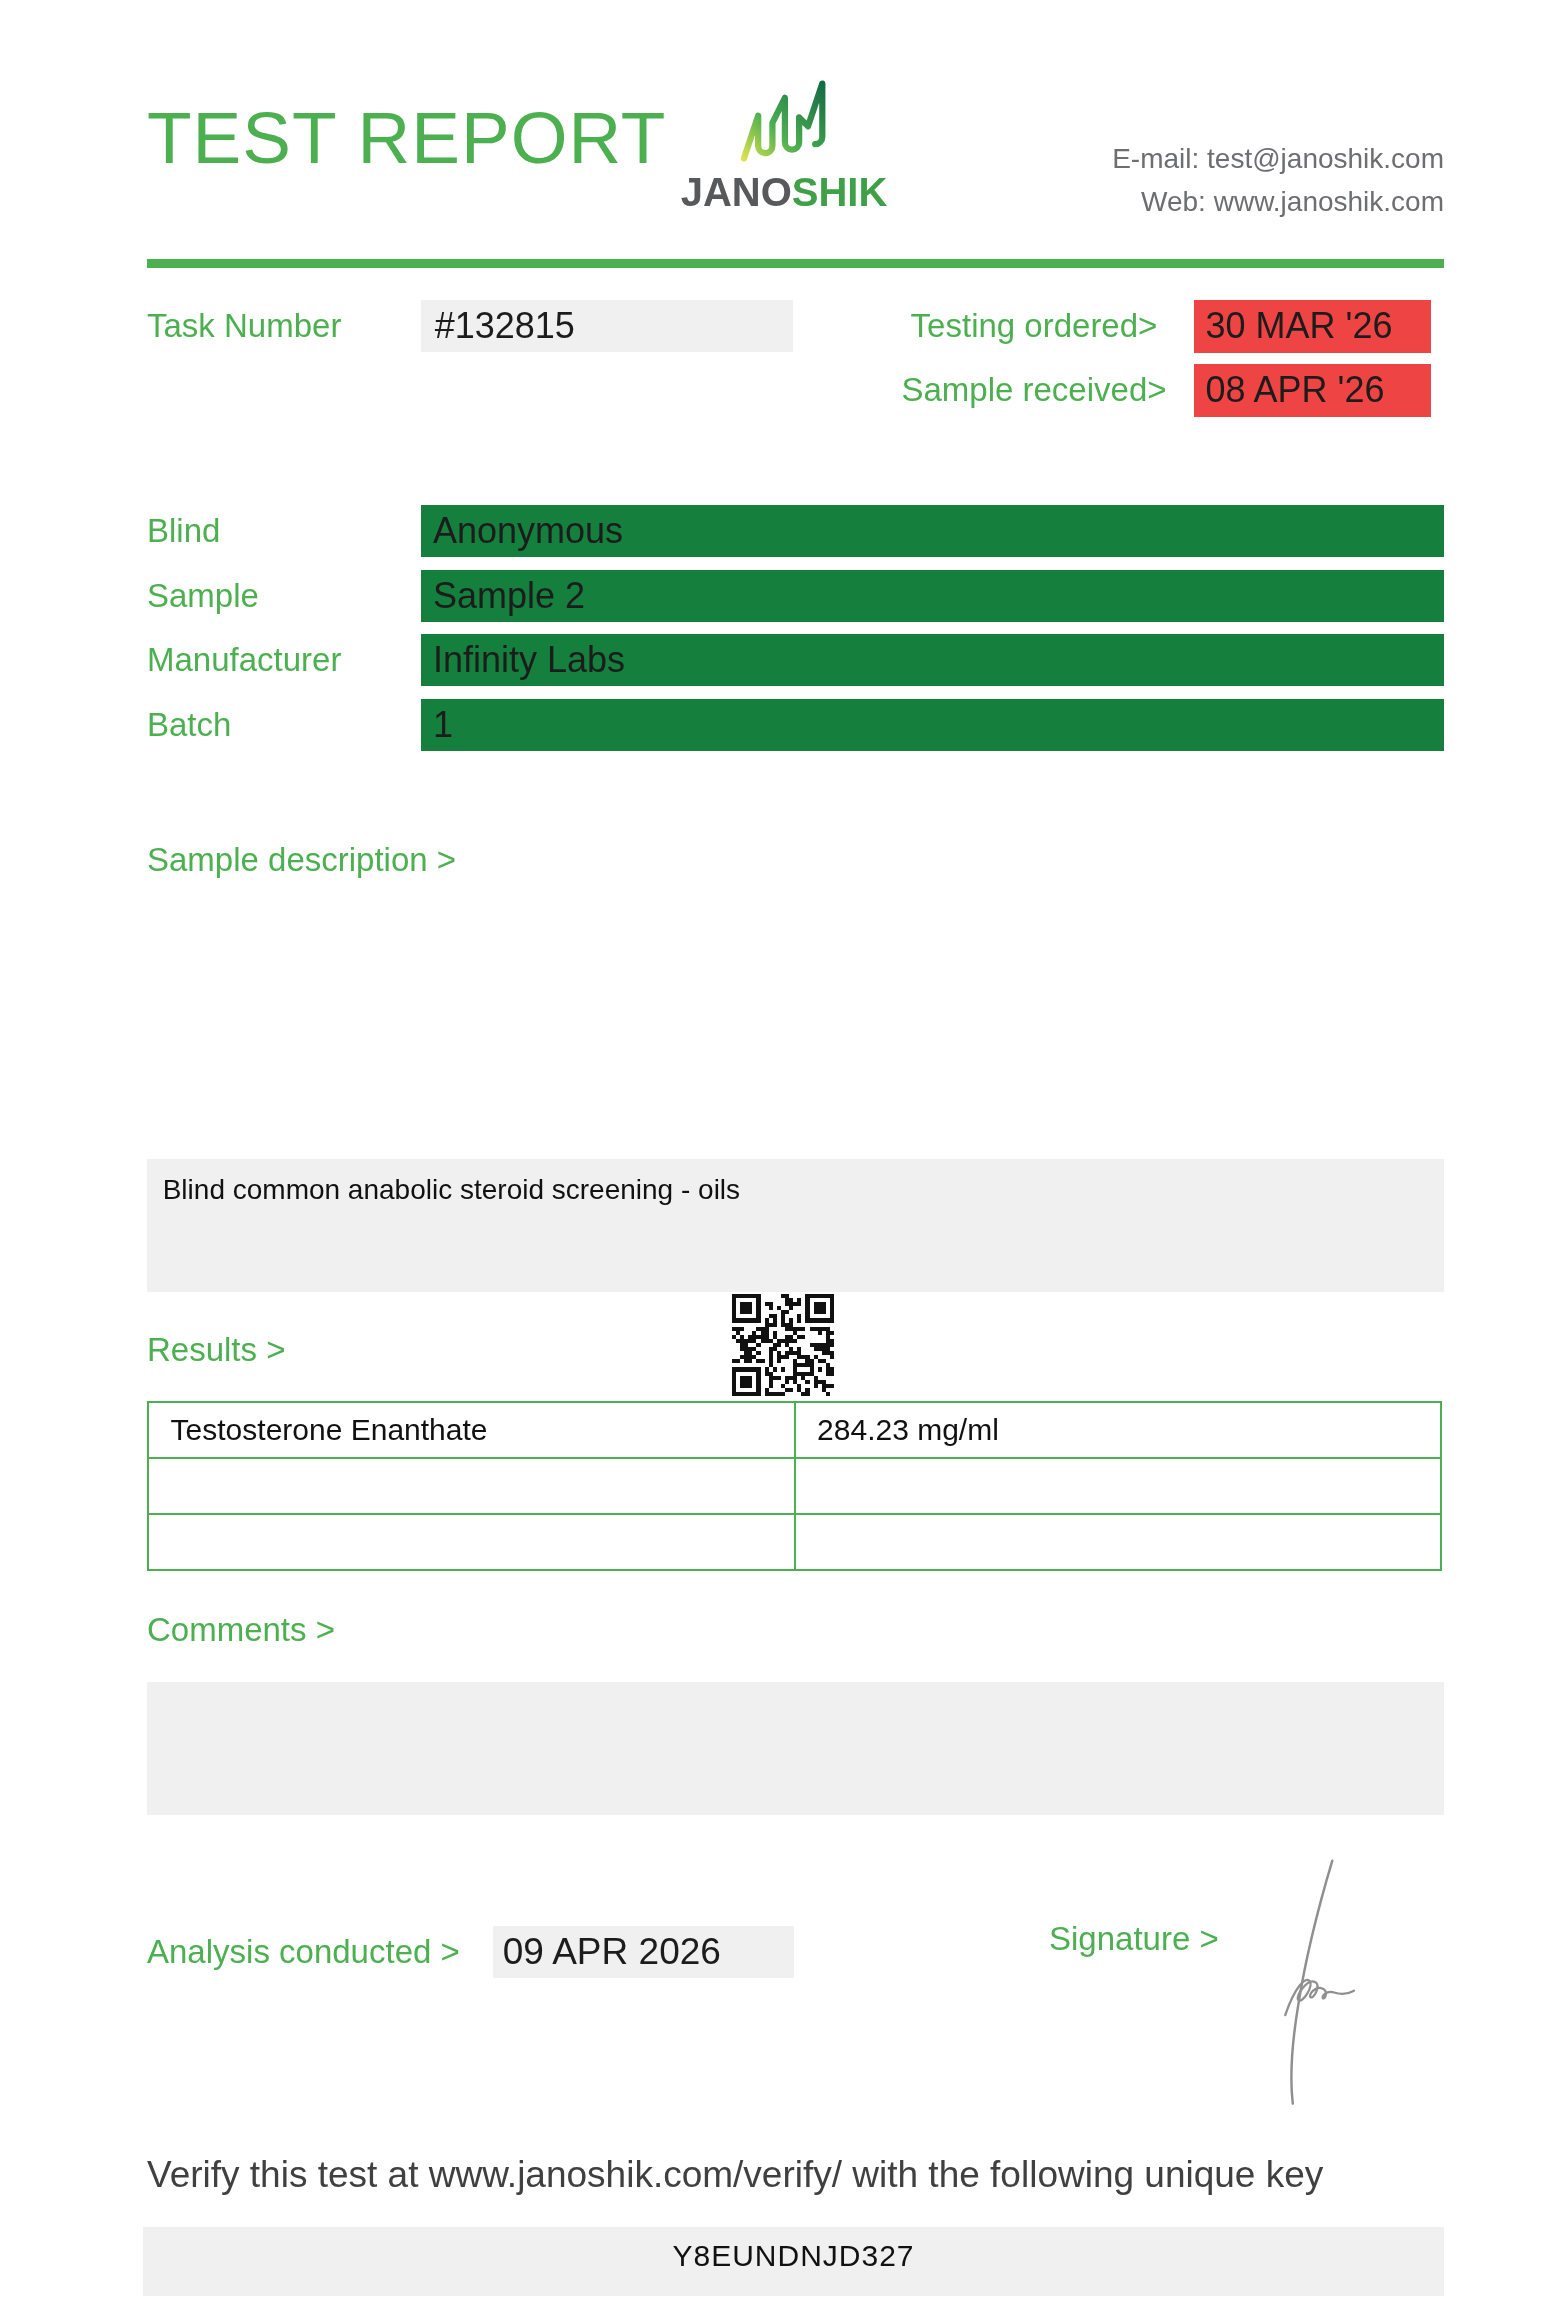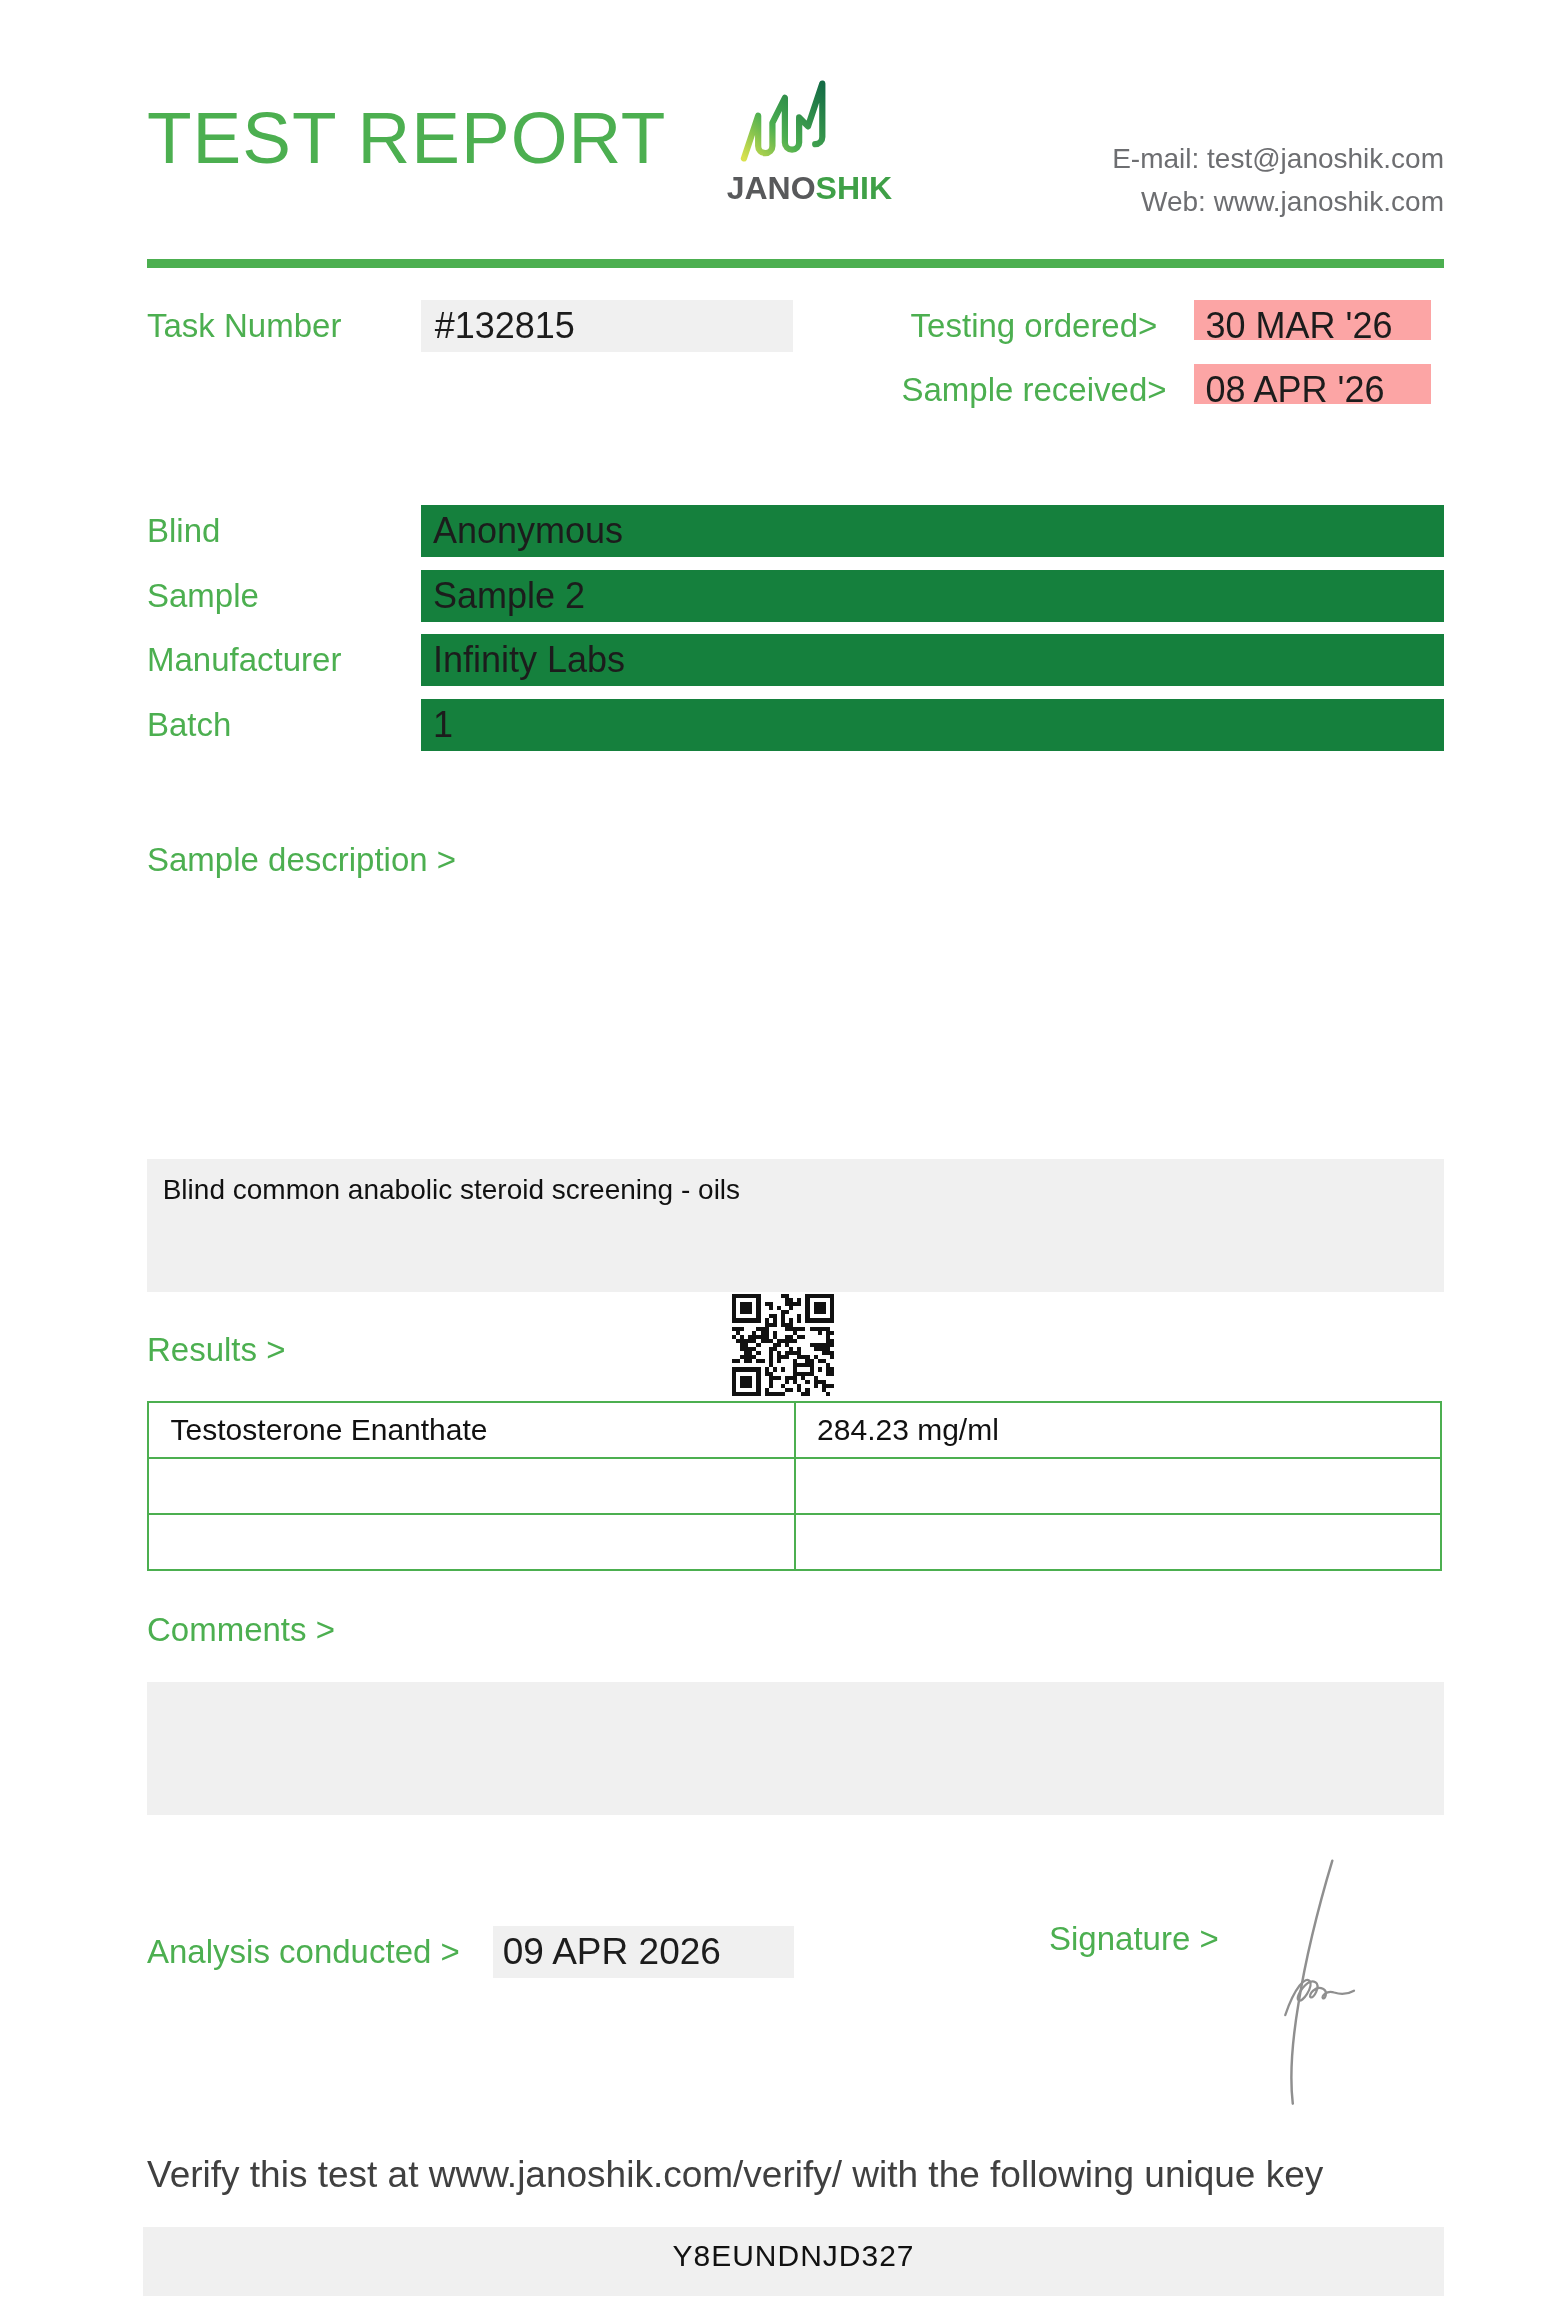--- a/index.html
+++ b/index.html
@@ -7,38 +7,38 @@
     position:relative;width:1568px;height:2313px;background:#ffffff;overflow:hidden;
     font-family:"Liberation Sans","DejaVu Sans",sans-serif;color:#1c1c1c;
   }
   
   .title{
     position:absolute;left:147px;top:96px;font-size:73px;font-weight:500;
     color:#4caf50;letter-spacing:1px;white-space:nowrap;
   }
   .logo{position:absolute;left:676px;top:76px;width:216px;text-align:center;}
   .logo svg{display:block;margin:0 auto;}
-  .logo-word{font-size:32px;font-weight:700;letter-spacing:0;margin-top:3.9px;white-space:nowrap;text-align:right;}
+  .logo-word{font-size:40px;font-weight:700;letter-spacing:0;margin-top:3.9px;white-space:nowrap;}
   .logo-word .jano{color:#58595b;}
   .logo-word .shik{color:#3fa047;}
   .contact{
     position:absolute;right:124px;top:137px;text-align:right;
     color:#6d6e71;font-size:28px;line-height:1.55;white-space:nowrap;
   }
   .divider{position:absolute;left:147px;top:259px;width:1297px;height:8.8px;background:#4caf50;}
   
   .green-label{color:#4caf50;font-size:33px;white-space:nowrap;}
   .field-box{background:#f0f0f0;}
   .value-text{font-size:36px;color:#1c1c1c;}
   
   .task-label{position:absolute;left:147px;top:300px;line-height:52px;}
   .task-box{position:absolute;left:421px;top:300px;width:372px;height:52px;line-height:52px;padding-left:13.7px;box-sizing:border-box;}
   .date-row{position:absolute;left:887px;width:544px;height:52px;display:flex;}
   .date-row .date-label{width:294px;display:flex;justify-content:center;align-items:center;}
-  .date-row .date-value{margin-left:12.7px;flex:1;height:40px;line-height:52px;padding-left:11.8px;box-sizing:border-box;background:#fca5a5;font-size:36px;}
+  .date-row .date-value{margin-left:12.7px;flex:1;height:53px;line-height:52px;padding-left:11.8px;box-sizing:border-box;background:#ef4444;font-size:36px;}
   .row-1{top:300px;} .row-2{top:364px;}
   
   .info-block{position:absolute;left:147px;top:505px;width:1297px;}
   .info-row{display:flex;height:52px;margin-bottom:12.7px;}
   .info-row .info-label{width:274px;line-height:52px;}
   .info-row .info-value{flex:1;background:#15803d;line-height:52px;padding-left:12px;font-size:36px;}
   
   .sec-heading{position:absolute;left:147px;font-size:33px;color:#4caf50;white-space:nowrap;}
   .sec-box{
     position:absolute;left:147px;width:1297px;background:#f0f0f0;

